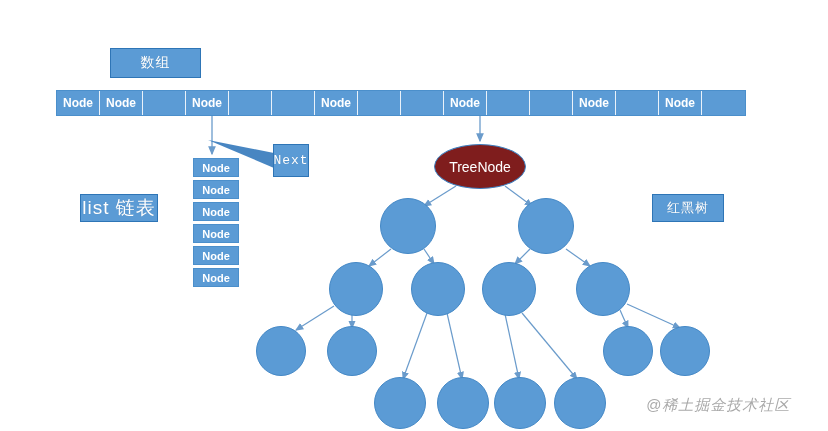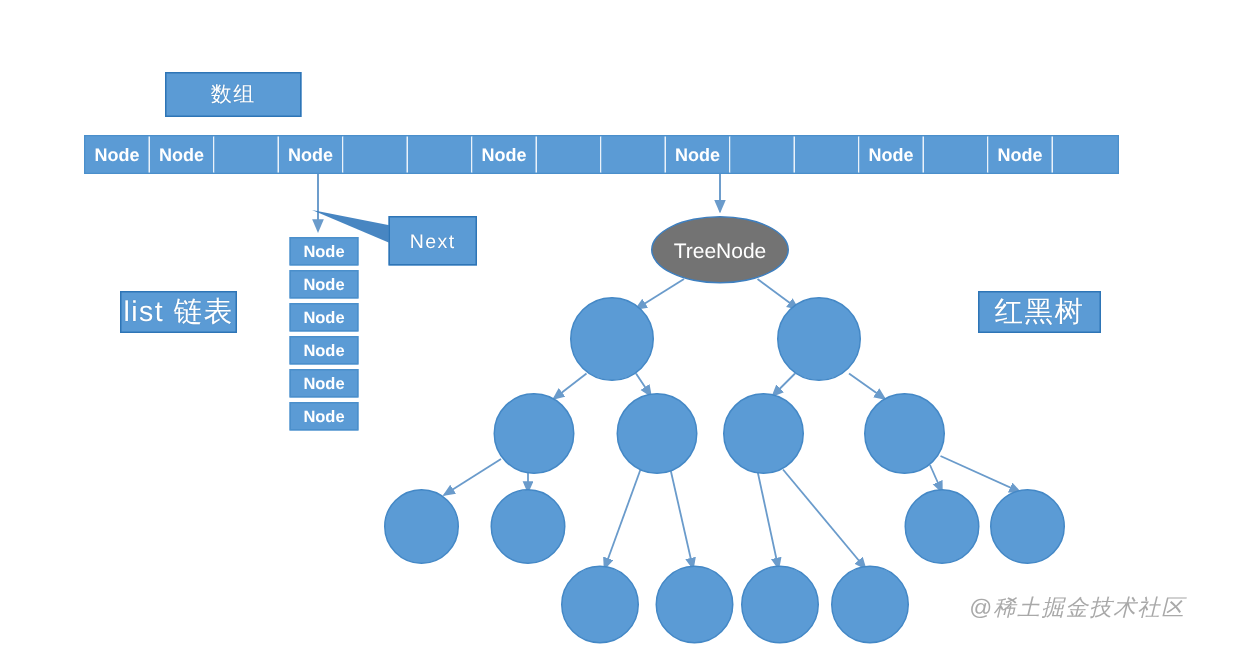--- a/index.html
+++ b/index.html
@@ -90,21 +90,21 @@
   }
 
   
   #treenode-ellipse {
     position: absolute;
     left: 434px;
     top: 144px;
     width: 92px;
     height: 45px;
     border-radius: 50%;
-    background: #737373;
+    background: #7f1d1d;
     border: 1px solid #3E7FBF;
     box-sizing: border-box;
     color: #ffffff;
     font-size: 14px;
     display: flex;
     align-items: center;
     justify-content: center;
   }
 
   
@@ -183,34 +183,34 @@
     <div class="array-cell"></div>
     <div class="array-cell">Node</div>
     <div class="array-cell"></div>
     <div class="array-cell"></div>
     <div class="array-cell">Node</div>
     <div class="array-cell"></div>
     <div class="array-cell">Node</div>
     <div class="array-cell"></div>
   </div>
 
-  <div class="label-box" id="label-next" style="left:259px; top:144px; width:59px; height:33px; font-size:13px;">Next</div>
+  <div class="label-box" id="label-next" style="left:273px; top:144px; width:36px; height:33px; font-size:13px;font-family:Liberation Mono, monospace;">Next</div>
 
   <div id="linked-list">
     <div class="list-node">Node</div>
     <div class="list-node">Node</div>
     <div class="list-node">Node</div>
     <div class="list-node">Node</div>
     <div class="list-node">Node</div>
     <div class="list-node">Node</div>
   </div>
 
   <div class="label-box" id="label-linked-list" style="left:80px; top:194px; width:78px; height:28px; font-size:19px;">list 链表</div>
 
-  <div class="label-box" id="label-red-black-tree" style="left:652px; top:194px; width:82px; height:28px; font-size:19px;">红黑树</div>
+  <div class="label-box" id="label-red-black-tree" style="left:652px; top:194px; width:72px; height:28px; font-size:13px;">红黑树</div>
 
   <div id="treenode-ellipse">TreeNode</div>
 
   <div class="tree-circle" style="left:380px; top:198px; width:56px; height:56px;"></div>
   <div class="tree-circle" style="left:518px; top:198px; width:56px; height:56px;"></div>
 
   <div class="tree-circle" style="left:329px; top:262px; width:54px; height:54px;"></div>
   <div class="tree-circle" style="left:411px; top:262px; width:54px; height:54px;"></div>
   <div class="tree-circle" style="left:482px; top:262px; width:54px; height:54px;"></div>
   <div class="tree-circle" style="left:576px; top:262px; width:54px; height:54px;"></div>

